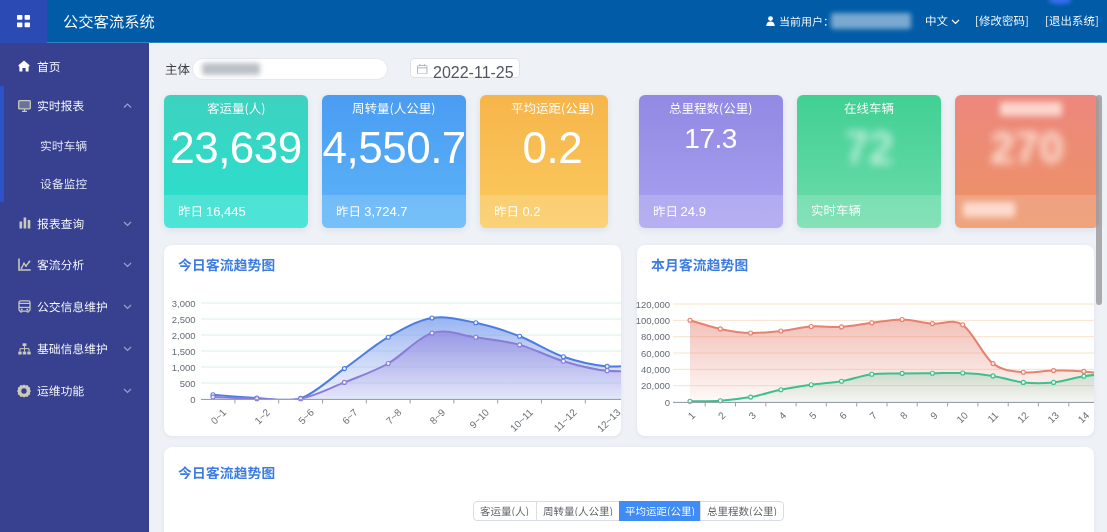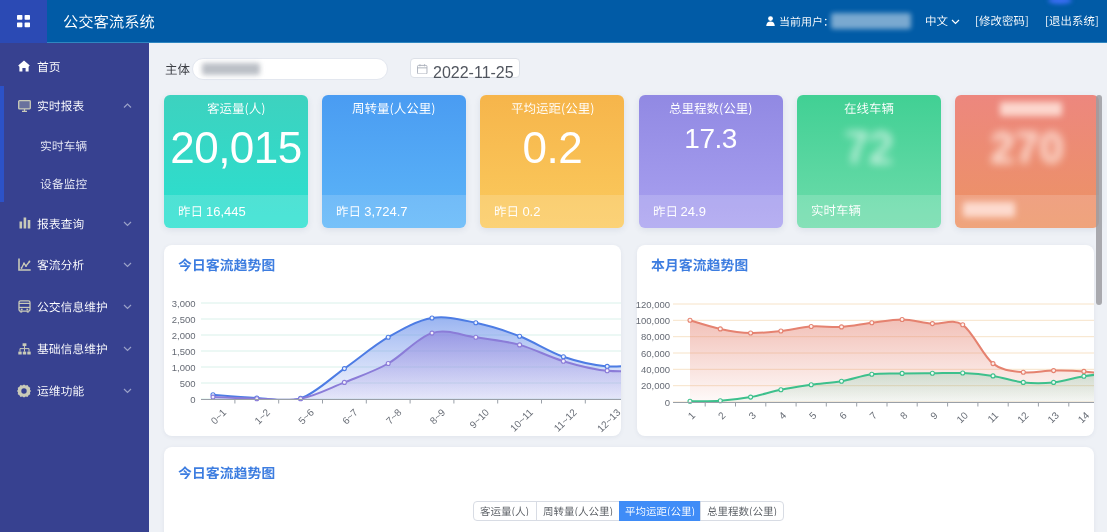--- a/index.html
+++ b/index.html
@@ -170,47 +170,48 @@
     <line x1="8.6" y1="0.3" x2="8.6" y2="2.6" stroke="#adb2bc" stroke-width="1.1"></line>
   </svg>
 <div class="abs" style="left:433px;top:63.5px;font-size:16px;color:#50555e">2022-11-25</div>
 <div class="abs" style="left:164.0px;top:95px;width:144px;height:133px;border-radius:6px;background:linear-gradient(180deg,#3dd2bf,#2ae0d0);box-shadow:0 2px 6px rgba(60,80,120,.10);overflow:hidden">
     <div class="abs" style="left:0;top:100px;width:144px;height:33px;background:rgba(255,255,255,.16)"></div>
     <div style="position:absolute;left:0;top:7px;width:144px;display:flex;justify-content:center">
       <svg class="zh" width="58.5" height="12.5" viewBox="0 0 1169 250">
         <path fill="#fff" d="M95 54 115 58Q102 76 83 93Q63 111 36 124Q34 122 32 119Q30 117 27 115Q25 112 23 111Q49 99 67 84Q85 69 95 54ZM92 73H180V88H79ZM174 73H178L181 72L194 80Q181 99 162 115Q142 131 119 143Q95 155 69 163Q44 172 18 177Q17 174 16 171Q14 168 12 165Q11 162 9 160Q33 156 58 148Q82 141 105 130Q127 119 145 106Q163 92 174 76ZM85 85Q99 103 123 118Q147 132 178 141Q208 151 241 155Q239 157 237 160Q235 163 233 167Q231 170 229 173Q196 167 165 157Q135 146 110 130Q85 114 68 92ZM58 163H194V239H175V179H76V240H58ZM68 215H185V231H68ZM19 33H231V80H212V50H38V80H19ZM108 12 126 8Q131 15 136 24Q141 33 144 40L125 45Q122 39 118 29Q113 20 108 12Z M345 26H471V43H345ZM328 83H489V101H328ZM422 119 438 112Q445 124 454 138Q463 152 470 165Q478 178 483 188L466 197Q461 187 454 174Q447 160 438 146Q430 131 422 119ZM313 97V201H295V115H260V97ZM267 35 279 23Q287 28 295 34Q304 40 311 45Q319 51 324 55L311 69Q307 65 299 59Q291 53 283 47Q274 40 267 35ZM306 192Q312 192 318 196Q323 201 334 207Q347 215 363 217Q379 220 400 220Q410 220 422 219Q434 219 447 218Q459 218 471 217Q482 216 492 215Q491 217 489 221Q488 225 487 229Q486 232 486 235Q480 236 469 236Q459 237 446 237Q434 237 422 238Q409 238 399 238Q376 238 360 235Q343 232 330 224Q323 219 316 214Q310 210 306 210Q301 210 296 214Q291 219 285 226Q279 233 272 241L259 224Q268 215 276 207Q284 200 292 196Q299 192 306 192ZM344 190Q343 188 342 185Q341 181 340 178Q338 174 337 171Q341 171 344 167Q347 163 351 157Q353 154 357 148Q360 141 365 132Q369 123 374 113Q379 102 382 92L402 98Q396 113 389 128Q381 142 373 156Q364 169 356 179V180Q356 180 354 181Q353 182 350 184Q348 185 346 187Q344 189 344 190ZM344 190 343 175 355 168 464 160Q464 164 465 169Q467 174 467 177Q436 180 415 181Q394 183 381 185Q368 186 361 187Q353 188 350 188Q346 189 344 190Z M562 54V68H687V54ZM562 29V43H687V29ZM544 18H706V79H544ZM558 152V166H694V152ZM558 127V141H694V127ZM540 115H713V178H540ZM615 119H634V227H615ZM513 89H737V104H513ZM533 191H718V205H533ZM512 219H739V234H512Z M810 269Q793 241 783 210Q773 179 773 142Q773 105 783 75Q793 44 810 15L824 22Q808 49 800 80Q792 110 792 142Q792 174 800 205Q808 236 824 263Z M949 11H970Q969 22 968 39Q968 56 964 77Q961 98 955 120Q948 143 936 165Q924 186 905 206Q887 225 860 239Q858 235 854 231Q850 227 845 224Q871 211 889 193Q907 175 918 154Q930 133 936 112Q942 91 945 71Q947 52 948 36Q949 20 949 11ZM967 42Q968 46 970 58Q971 70 975 87Q979 104 986 123Q994 142 1006 160Q1017 179 1035 195Q1052 211 1076 222Q1072 225 1068 230Q1064 234 1062 238Q1037 227 1020 209Q1002 192 990 172Q978 152 970 132Q962 111 958 93Q954 75 952 62Q950 49 949 44Z M1109 269 1095 263Q1111 236 1119 205Q1127 174 1127 142Q1127 110 1119 80Q1111 49 1095 22L1109 15Q1127 44 1136 75Q1146 105 1146 142Q1146 179 1136 210Q1127 241 1109 269Z"></path>
       </svg>
     </div>
-    <div class="abs" style="left:0;top:28px;width:144px;text-align:center;font-size:44px;color:#fff;letter-spacing:-0.5px;white-space:nowrap">20,015</div>
+    <div class="abs" style="left:0;top:28px;width:144px;text-align:center;font-size:44px;color:#fff;letter-spacing:-0.5px;white-space:nowrap">23,639</div>
     <div style="position:absolute;left:14px;top:109px;display:flex;align-items:center;gap:3px">
       <span>
         <svg class="zh" width="25.0" height="12.5" viewBox="0 0 500 250">
           <path fill="#fff" d="M161 103H236V120H161ZM161 158H238V176H161ZM148 56H167V240H148ZM133 10 152 14Q147 33 140 51Q133 69 125 85Q117 101 108 114Q106 112 104 109Q101 107 98 104Q96 101 93 100Q102 89 110 74Q117 60 123 43Q129 27 133 10ZM126 50H241V68H119ZM28 29H93V193H28V176H75V47H28ZM29 101H83V118H29ZM19 29H37V212H19Z M294 27H458V236H438V46H313V237H294ZM307 114H446V132H307ZM307 202H447V221H307Z"></path>
         </svg>
       </span>
       <span style="font-size:13px;color:#fff">16,445</span>
     </div>
   </div>
 <div class="abs" style="left:322.2px;top:95px;width:144px;height:133px;border-radius:6px;background:linear-gradient(180deg,#4a9cf2,#5cb5f8);box-shadow:0 2px 6px rgba(60,80,120,.10);overflow:hidden">
     <div class="abs" style="left:0;top:100px;width:144px;height:33px;background:rgba(255,255,255,.16)"></div>
     <div style="position:absolute;left:0;top:7px;width:144px;display:flex;justify-content:center">
       <svg class="zh" width="83.5" height="12.5" viewBox="0 0 1669 250">
         <path fill="#fff" d="M48 22H208V40H48ZM72 66H182V81H72ZM66 106H188V121H66ZM37 22H55V103Q55 119 54 137Q53 155 50 173Q47 192 40 209Q34 227 23 241Q22 240 19 237Q16 235 13 233Q10 230 8 229Q18 216 24 200Q30 184 32 167Q35 150 36 134Q37 118 37 103ZM201 22H220V216Q220 225 218 230Q215 234 209 237Q203 239 193 239Q182 240 165 240Q165 236 163 231Q161 226 159 222Q167 222 175 222Q182 222 187 222Q193 222 195 222Q198 222 200 221Q201 219 201 216ZM117 45H135V115H117ZM88 142H175V208H88V193H158V157H88ZM78 142H95V222H78Z M261 39H354V57H261ZM311 78H329V239H311ZM260 178Q273 176 289 173Q306 171 324 168Q343 164 362 161L363 177Q336 182 310 188Q284 193 264 197ZM270 137Q270 135 269 132Q268 129 267 126Q266 123 264 121Q268 120 271 114Q274 109 277 100Q279 96 282 87Q285 78 289 65Q292 53 296 39Q299 24 302 10L320 14Q316 34 309 54Q303 75 296 93Q289 112 281 127V127Q281 127 280 128Q278 129 276 131Q274 132 272 134Q270 136 270 137ZM270 137V121L280 116H355V134H289Q282 134 277 135Q272 136 270 137ZM391 133H465V151H391ZM461 133H464L467 132L480 138Q473 149 465 161Q456 173 447 185Q437 198 429 209L412 201Q421 191 430 178Q439 166 448 154Q456 143 461 135ZM383 187 395 175Q408 183 421 192Q434 201 446 210Q458 218 465 226L453 240Q445 233 434 223Q422 214 409 204Q396 195 383 187ZM419 10 437 13Q433 29 428 48Q423 67 418 85Q413 104 408 121Q403 138 398 151H378Q383 137 388 120Q394 103 399 83Q405 64 410 45Q415 26 419 10ZM366 39H481V57H366ZM357 86H490V104H357Z M562 54V68H687V54ZM562 29V43H687V29ZM544 18H706V79H544ZM558 152V166H694V152ZM558 127V141H694V127ZM540 115H713V178H540ZM615 119H634V227H615ZM513 89H737V104H513ZM533 191H718V205H533ZM512 219H739V234H512Z M810 269Q793 241 783 210Q773 179 773 142Q773 105 783 75Q793 44 810 15L824 22Q808 49 800 80Q792 110 792 142Q792 174 800 205Q808 236 824 263Z M949 11H970Q969 22 968 39Q968 56 964 77Q961 98 955 120Q948 143 936 165Q924 186 905 206Q887 225 860 239Q858 235 854 231Q850 227 845 224Q871 211 889 193Q907 175 918 154Q930 133 936 112Q942 91 945 71Q947 52 948 36Q949 20 949 11ZM967 42Q968 46 970 58Q971 70 975 87Q979 104 986 123Q994 142 1006 160Q1017 179 1035 195Q1052 211 1076 222Q1072 225 1068 230Q1064 234 1062 238Q1037 227 1020 209Q1002 192 990 172Q978 152 970 132Q962 111 958 93Q954 75 952 62Q950 49 949 44Z M1237 152 1255 143Q1266 157 1277 172Q1289 188 1299 202Q1309 217 1315 228L1296 238Q1290 227 1281 212Q1271 196 1259 181Q1248 165 1237 152ZM1166 17 1185 23Q1177 43 1166 62Q1155 81 1142 98Q1129 114 1115 126Q1113 125 1110 122Q1106 119 1103 117Q1100 114 1097 113Q1111 102 1124 87Q1137 71 1148 54Q1158 36 1166 17ZM1251 15Q1257 28 1266 42Q1274 55 1285 68Q1295 81 1305 92Q1316 103 1325 110Q1323 112 1320 115Q1317 118 1314 121Q1312 124 1310 126Q1300 117 1289 105Q1279 93 1268 80Q1258 66 1249 51Q1240 37 1232 23ZM1125 224Q1124 221 1123 218Q1122 214 1120 210Q1119 206 1118 204Q1122 202 1128 197Q1133 192 1140 183Q1144 179 1151 169Q1158 159 1167 146Q1175 133 1184 117Q1193 102 1201 86L1221 95Q1209 117 1196 138Q1183 159 1168 178Q1154 197 1140 212V213Q1140 213 1138 214Q1135 215 1132 216Q1129 218 1127 220Q1125 222 1125 224ZM1125 224 1124 208 1138 200 1278 192Q1279 196 1280 202Q1281 207 1282 210Q1249 212 1224 214Q1200 216 1184 217Q1167 218 1157 219Q1146 220 1140 221Q1134 221 1130 222Q1127 223 1125 224Z M1392 84V116H1530V84ZM1392 37V68H1530V37ZM1373 20H1550V133H1373ZM1348 215H1571V233H1348ZM1365 162H1558V179H1365ZM1451 31H1469V130H1470V225H1450V130H1451Z M1609 269 1595 263Q1611 236 1619 205Q1627 174 1627 142Q1627 110 1619 80Q1611 49 1595 22L1609 15Q1627 44 1636 75Q1646 105 1646 142Q1646 179 1636 210Q1627 241 1609 269Z"></path>
       </svg>
     </div>
+    <div class="abs" style="left:0;top:28px;width:144px;text-align:center;font-size:44px;color:#fff;letter-spacing:-0.5px;white-space:nowrap">4,550.7</div>
     <div style="position:absolute;left:14px;top:109px;display:flex;align-items:center;gap:3px">
       <span>
         <svg class="zh" width="25.0" height="12.5" viewBox="0 0 500 250">
           <path fill="#fff" d="M161 103H236V120H161ZM161 158H238V176H161ZM148 56H167V240H148ZM133 10 152 14Q147 33 140 51Q133 69 125 85Q117 101 108 114Q106 112 104 109Q101 107 98 104Q96 101 93 100Q102 89 110 74Q117 60 123 43Q129 27 133 10ZM126 50H241V68H119ZM28 29H93V193H28V176H75V47H28ZM29 101H83V118H29ZM19 29H37V212H19Z M294 27H458V236H438V46H313V237H294ZM307 114H446V132H307ZM307 202H447V221H307Z"></path>
         </svg>
       </span>
       <span style="font-size:13px;color:#fff">3,724.7</span>
     </div>
   </div>
-<div class="abs" style="left:480.4px;top:95px;width:144px;height:133px;border-radius:6px;background:linear-gradient(180deg,#f6b54b,#fbca5d);box-shadow:0 2px 6px rgba(60,80,120,.10);overflow:hidden">
+<div class="abs" style="left:480.4px;top:95px;width:128px;height:133px;border-radius:6px;background:linear-gradient(180deg,#f6b54b,#fbca5d);box-shadow:0 2px 6px rgba(60,80,120,.10);overflow:hidden">
     <div class="abs" style="left:0;top:100px;width:144px;height:33px;background:rgba(255,255,255,.16)"></div>
     <div style="position:absolute;left:0;top:7px;width:144px;display:flex;justify-content:center">
       <svg class="zh" width="83.5" height="12.5" viewBox="0 0 1669 250">
         <path fill="#fff" d="M26 27H223V45H26ZM13 133H237V152H13ZM44 63 60 57Q66 66 70 77Q75 87 79 97Q83 107 84 114L66 120Q65 113 61 103Q58 93 53 82Q49 72 44 63ZM189 56 209 62Q204 72 199 83Q193 94 188 104Q183 114 178 121L162 116Q166 108 171 97Q177 87 181 76Q186 65 189 56ZM115 34H134V240H115Z M380 50H471V67H380ZM465 50H482Q482 50 482 52Q482 54 482 56Q482 59 482 60Q481 104 480 134Q478 165 477 184Q475 203 472 214Q470 225 466 229Q462 235 457 237Q453 239 445 240Q439 240 427 240Q416 240 405 239Q405 235 403 230Q401 225 399 221Q412 222 423 223Q434 223 439 223Q443 223 446 222Q448 221 450 219Q453 216 456 205Q458 195 460 176Q461 156 463 126Q464 97 465 54ZM392 10 410 15Q403 33 394 51Q385 68 374 83Q363 98 352 110Q351 108 348 105Q346 102 344 99Q341 97 339 95Q350 85 360 71Q370 57 378 42Q387 26 392 10ZM371 105 383 94Q391 100 399 107Q408 115 416 121Q423 128 428 133L416 146Q411 141 404 133Q396 126 388 119Q379 111 371 105ZM351 190Q363 185 379 177Q394 169 412 160Q429 151 446 142L451 157Q435 166 419 175Q402 184 387 192Q372 201 359 208ZM261 70H341V88H261ZM292 13H310V180H292ZM259 189Q270 185 284 178Q298 172 314 164Q329 157 345 149L350 165Q328 177 306 188Q283 199 266 208Z M595 26H721V43H595ZM578 83H739V101H578ZM672 119 688 112Q695 124 704 138Q713 152 720 165Q728 178 733 188L716 197Q711 187 704 174Q697 160 688 146Q680 131 672 119ZM563 97V201H545V115H510V97ZM517 35 529 23Q537 28 545 34Q554 40 561 45Q569 51 574 55L561 69Q557 65 549 59Q541 53 533 47Q524 40 517 35ZM556 192Q562 192 568 196Q573 201 584 207Q597 215 613 217Q629 220 650 220Q660 220 672 219Q684 219 697 218Q709 218 721 217Q732 216 742 215Q741 217 739 221Q738 225 737 229Q736 232 736 235Q730 236 719 236Q709 237 696 237Q684 237 672 238Q659 238 649 238Q626 238 610 235Q593 232 580 224Q573 219 566 214Q560 210 556 210Q551 210 546 214Q541 219 535 226Q529 233 522 241L509 224Q518 215 526 207Q534 200 542 196Q549 192 556 192ZM594 190Q593 188 592 185Q591 181 590 178Q588 174 587 171Q591 171 594 167Q597 163 601 157Q603 154 607 148Q610 141 615 132Q619 123 624 113Q629 102 632 92L652 98Q646 113 639 128Q631 142 623 156Q614 169 606 179V180Q606 180 604 181Q603 182 600 184Q598 185 596 187Q594 189 594 190ZM594 190 593 175 605 168 714 160Q714 164 715 169Q717 174 717 177Q686 180 665 181Q644 183 631 185Q618 186 611 187Q603 188 600 188Q596 189 594 190Z M877 80H972V167H877V149H954V98H877ZM985 23V41H888V212H990V230H869V23ZM788 37V81H836V37ZM771 21H853V97H771ZM807 91H825V206H807ZM772 122H788V213H772ZM759 211Q771 208 787 204Q803 200 821 195Q839 190 857 185L859 202Q834 209 808 216Q783 223 763 229ZM814 133H857V150H814Z M1060 269Q1043 241 1033 210Q1023 179 1023 142Q1023 105 1033 75Q1043 44 1060 15L1074 22Q1058 49 1050 80Q1042 110 1042 142Q1042 174 1050 205Q1058 236 1074 263Z M1237 152 1255 143Q1266 157 1277 172Q1289 188 1299 202Q1309 217 1315 228L1296 238Q1290 227 1281 212Q1271 196 1259 181Q1248 165 1237 152ZM1166 17 1185 23Q1177 43 1166 62Q1155 81 1142 98Q1129 114 1115 126Q1113 125 1110 122Q1106 119 1103 117Q1100 114 1097 113Q1111 102 1124 87Q1137 71 1148 54Q1158 36 1166 17ZM1251 15Q1257 28 1266 42Q1274 55 1285 68Q1295 81 1305 92Q1316 103 1325 110Q1323 112 1320 115Q1317 118 1314 121Q1312 124 1310 126Q1300 117 1289 105Q1279 93 1268 80Q1258 66 1249 51Q1240 37 1232 23ZM1125 224Q1124 221 1123 218Q1122 214 1120 210Q1119 206 1118 204Q1122 202 1128 197Q1133 192 1140 183Q1144 179 1151 169Q1158 159 1167 146Q1175 133 1184 117Q1193 102 1201 86L1221 95Q1209 117 1196 138Q1183 159 1168 178Q1154 197 1140 212V213Q1140 213 1138 214Q1135 215 1132 216Q1129 218 1127 220Q1125 222 1125 224ZM1125 224 1124 208 1138 200 1278 192Q1279 196 1280 202Q1281 207 1282 210Q1249 212 1224 214Q1200 216 1184 217Q1167 218 1157 219Q1146 220 1140 221Q1134 221 1130 222Q1127 223 1125 224Z M1392 84V116H1530V84ZM1392 37V68H1530V37ZM1373 20H1550V133H1373ZM1348 215H1571V233H1348ZM1365 162H1558V179H1365ZM1451 31H1469V130H1470V225H1450V130H1451Z M1609 269 1595 263Q1611 236 1619 205Q1627 174 1627 142Q1627 110 1619 80Q1611 49 1595 22L1609 15Q1627 44 1636 75Q1646 105 1646 142Q1646 179 1636 210Q1627 241 1609 269Z"></path>
       </svg>
     </div>
     <div class="abs" style="left:0;top:28px;width:144px;text-align:center;font-size:44px;color:#fff;letter-spacing:-0.5px;white-space:nowrap">0.2</div>
     <div style="position:absolute;left:14px;top:109px;display:flex;align-items:center;gap:3px">
       <span>
         <svg class="zh" width="25.0" height="12.5" viewBox="0 0 500 250">

